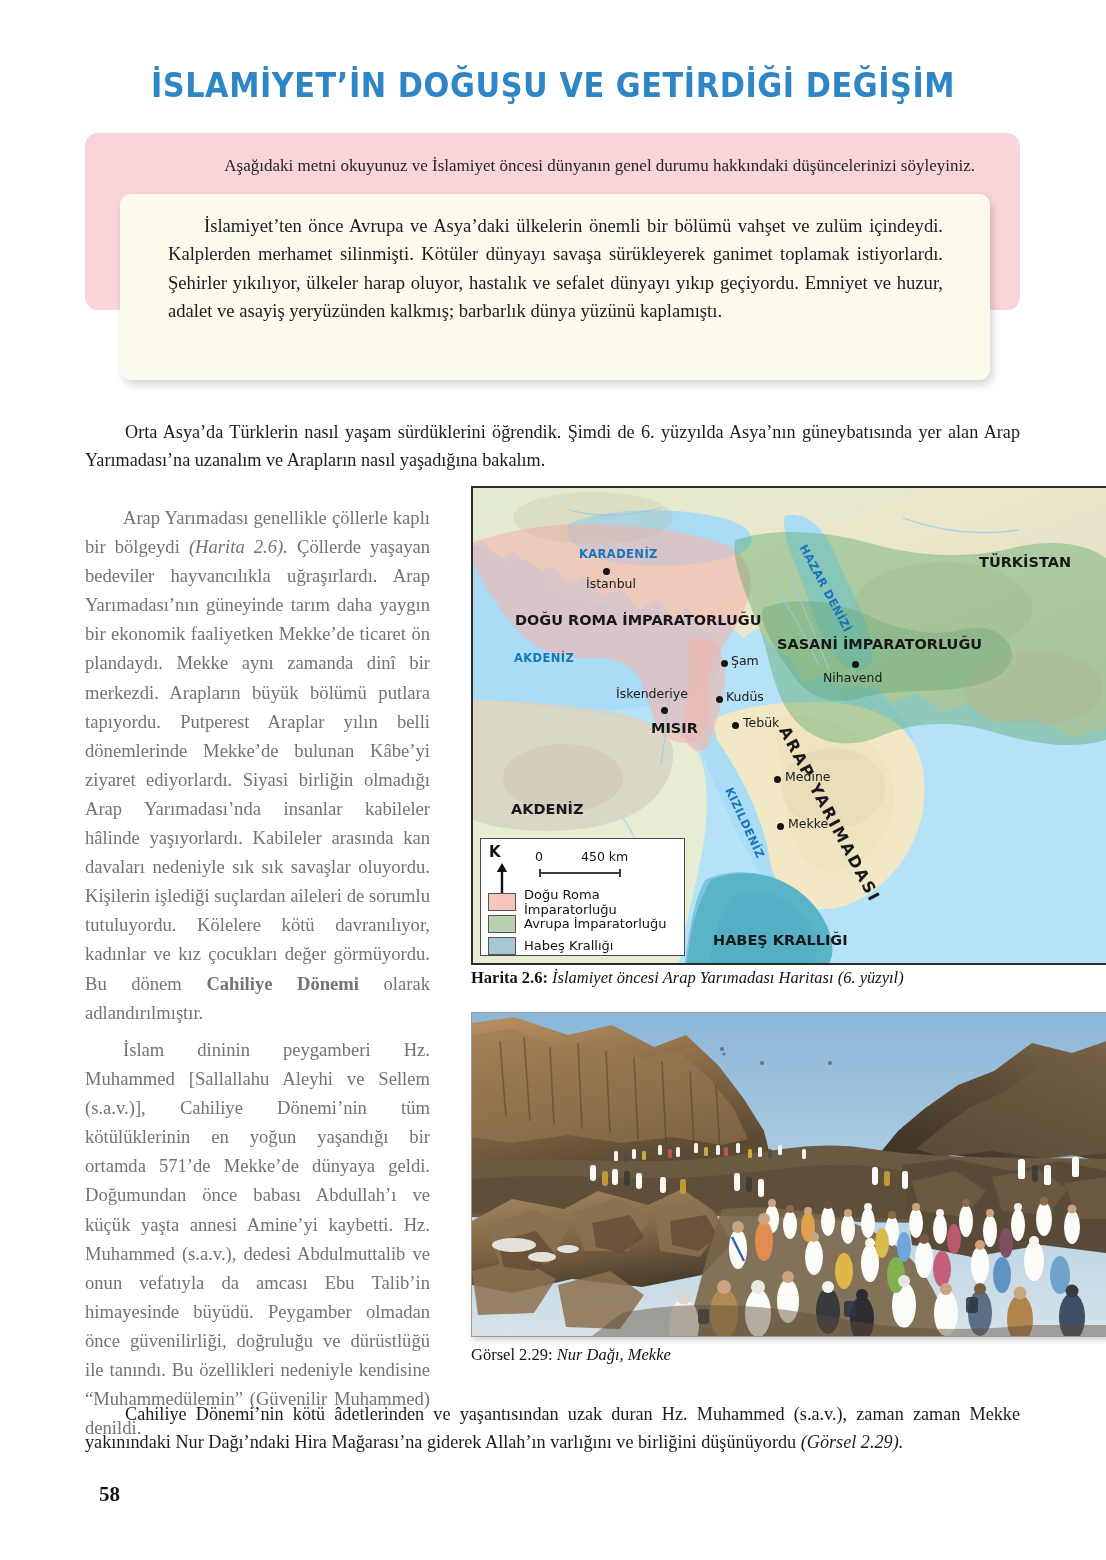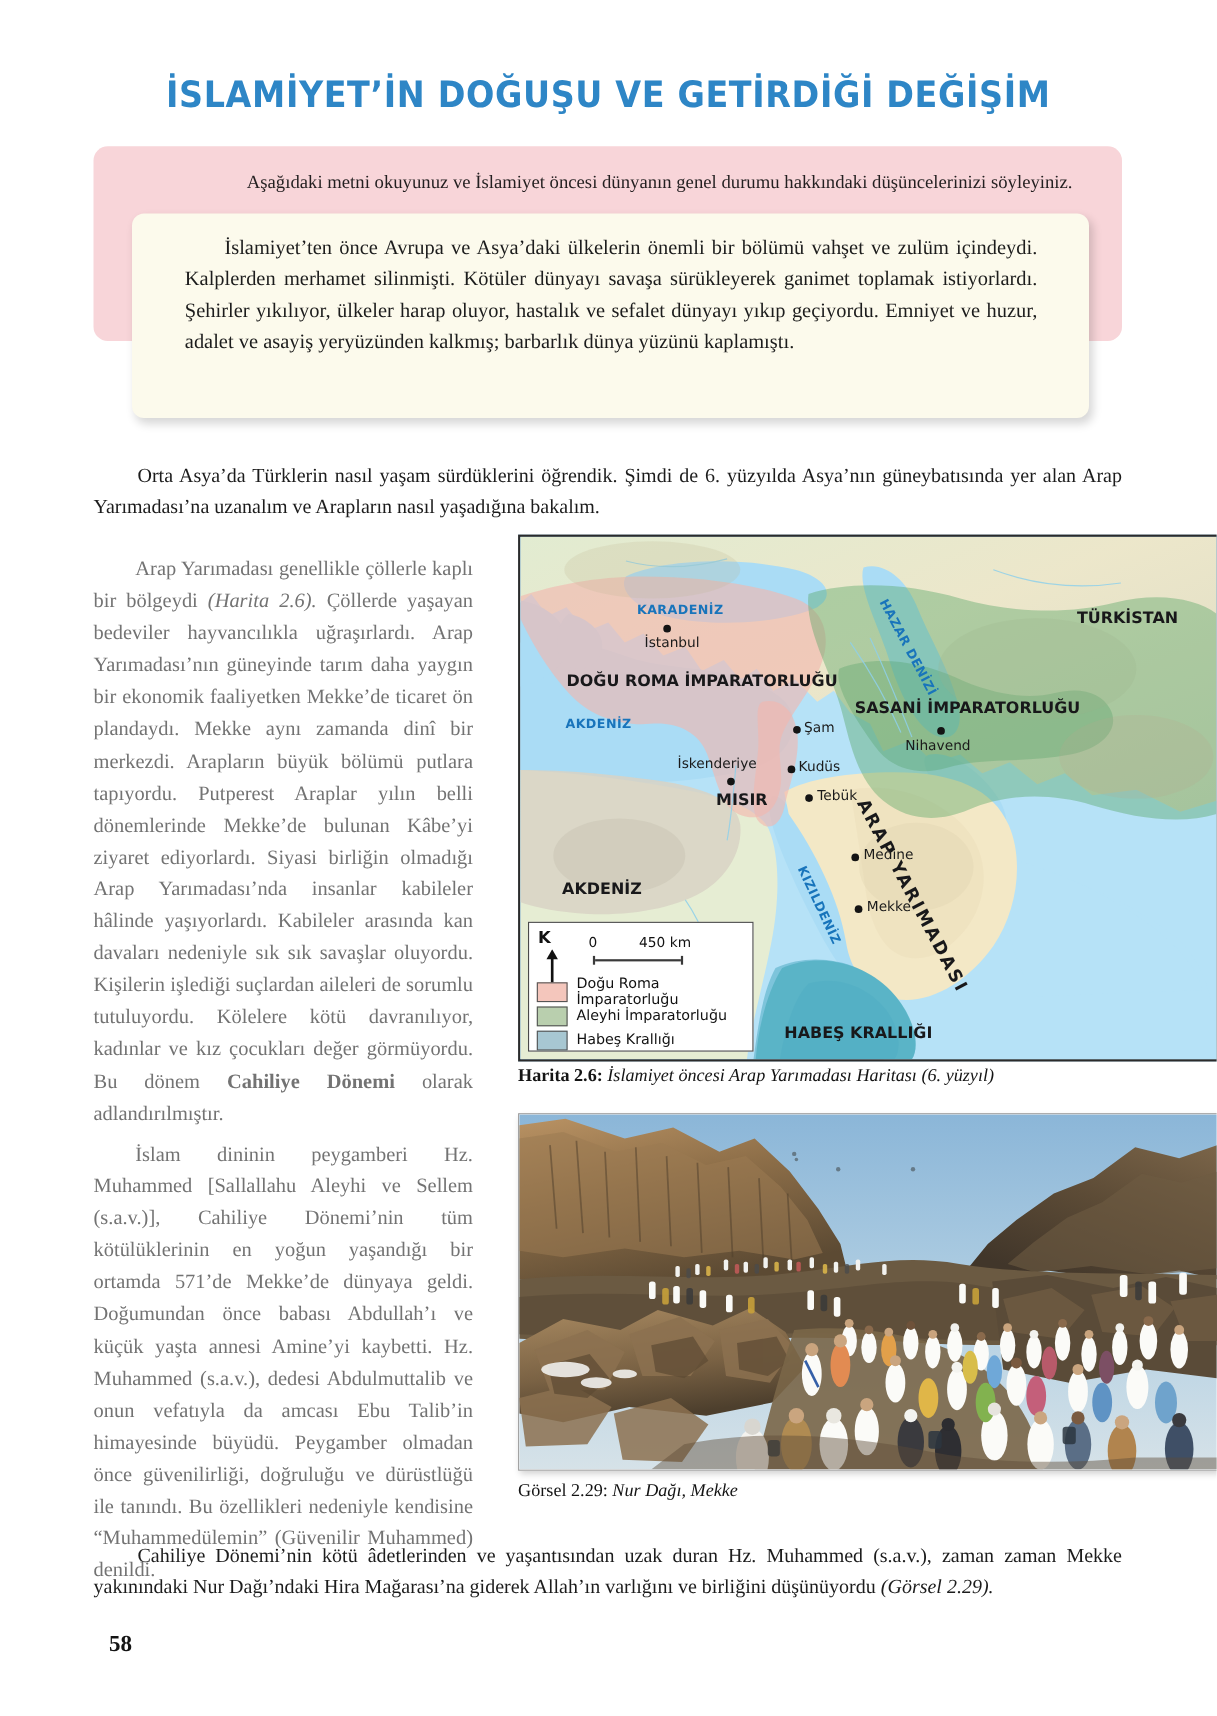--- a/index.html
+++ b/index.html
@@ -439,21 +439,21 @@
         <div class="scale-bar"></div>
       </div>
 
       <div class="legend-rows">
         <div class="legend-row">
           <span class="legend-swatch" style="background:#f4c6bc;"></span>
           <span class="legend-text">Doğu Roma İmparatorluğu</span>
         </div>
         <div class="legend-row">
           <span class="legend-swatch" style="background:#b9cfae;"></span>
-          <span class="legend-text">Aleyhi İmparatorluğu</span>
+          <span class="legend-text">Avrupa İmparatorluğu</span>
         </div>
         <div class="legend-row">
           <span class="legend-swatch" style="background:#a7c7d2;"></span>
           <span class="legend-text">Habeş Krallığı</span>
         </div>
       </div>
     </div>
   </div>
 </div>
 

